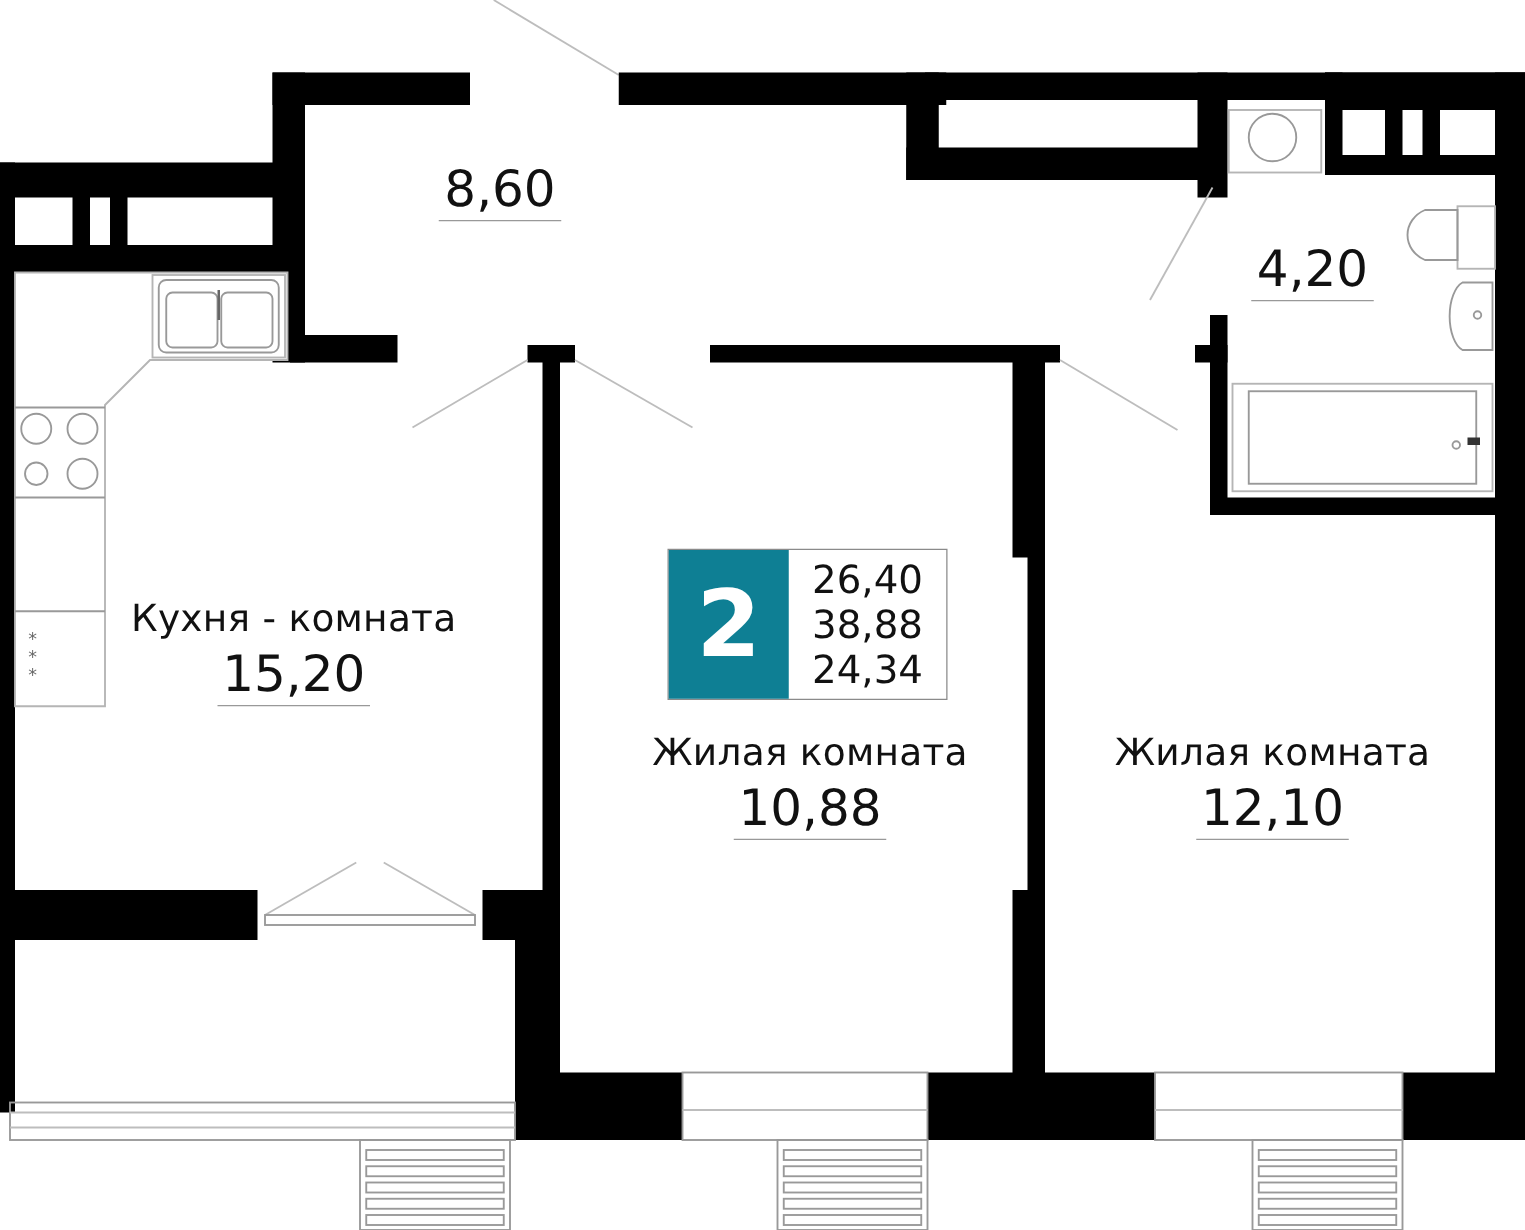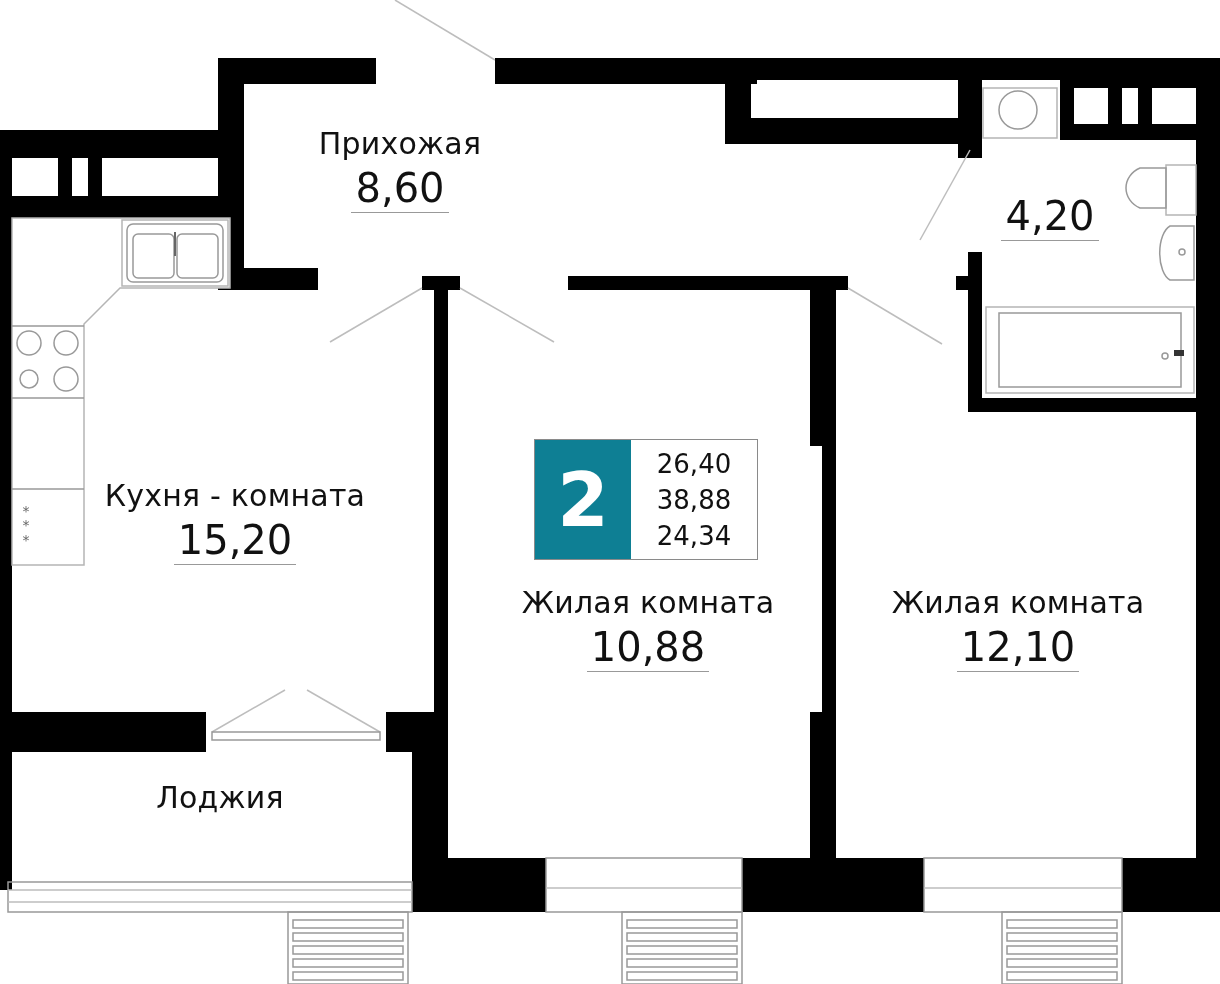--- a/index.html
+++ b/index.html
@@ -12,21 +12,21 @@
   .fixd { fill: none; stroke: #999; stroke-width: 1.5; }
   .room { position: absolute; text-align: center; white-space: nowrap; }
   .room .name { font-size: 30px; line-height: 36px; display: block; letter-spacing: 0.2px; }
   .room .area { font-size: 40px; line-height: 36px; display: inline-block; margin-top: 8px;
                 padding: 0 4px 6px; border-bottom: 1.5px solid #999; }
   .badge { position: absolute; left: 534px; top: 439px; width: 224px; height: 121px;
            border: 1.5px solid #8a8a8a; display: flex; box-sizing: border-box; background: #fff; }
   .badge .rooms { width: 96px; background: #0e7f94; color: #fff; font-size: 74px; font-weight: bold;
                   display: flex; align-items: center; justify-content: center; }
   .badge .vals { flex: 1; display: flex; flex-direction: column; justify-content: center;
-                 align-items: center; font-size: 26px; line-height: 36px; color: #111; }
+                 align-items: center; font-size: 31px; line-height: 36px; color: #111; }
 </style>
 </head>
 <body>
 
 <svg id="plan" viewBox="0 0 1220 984" xmlns="http://www.w3.org/2000/svg">
 
   <line class="thin" x1="395" y1="0" x2="495" y2="60"></line>
 
   <g>
     <rect class="wall" x="218" y="58" width="158" height="26"></rect>
@@ -140,21 +140,20 @@
     <path class="fixd" d="M1194,226 L1170,226 A14,28 0 0 0 1170,280 L1194,280 Z"></path>
     <circle class="fixd" cx="1182" cy="252" r="3"></circle>
     <rect class="fix" x="986" y="307" width="208" height="86"></rect>
     <rect class="fixd" x="999" y="313" width="182" height="74"></rect>
     <circle class="fixd" cx="1165" cy="356" r="3"></circle>
     <rect x="1174" y="350" width="10" height="6" fill="#333"></rect>
   </g>
 </svg>
 
 <div class="room" style="left:300px; top:126px; width:200px;">
-  <span class="name">Прихожая</span>
   <span class="area">8,60</span>
 </div>
 
 <div class="room" style="left:960px; top:190px; width:180px;">
   <span class="area">4,20</span>
 </div>
 
 <div class="room" style="left:90px; top:478px; width:290px;">
   <span class="name">Кухня - комната</span>
   <span class="area">15,20</span>
@@ -164,21 +163,20 @@
   <span class="name">Жилая комната</span>
   <span class="area">10,88</span>
 </div>
 
 <div class="room" style="left:880px; top:585px; width:276px;">
   <span class="name">Жилая комната</span>
   <span class="area">12,10</span>
 </div>
 
 <div class="room" style="left:110px; top:780px; width:220px;">
-  <span class="name">Лоджия</span>
 </div>
 
 <div class="badge">
   <div class="rooms">2</div>
   <div class="vals">
     <span>26,40</span>
     <span>38,88</span>
     <span>24,34</span>
   </div>
 </div>

